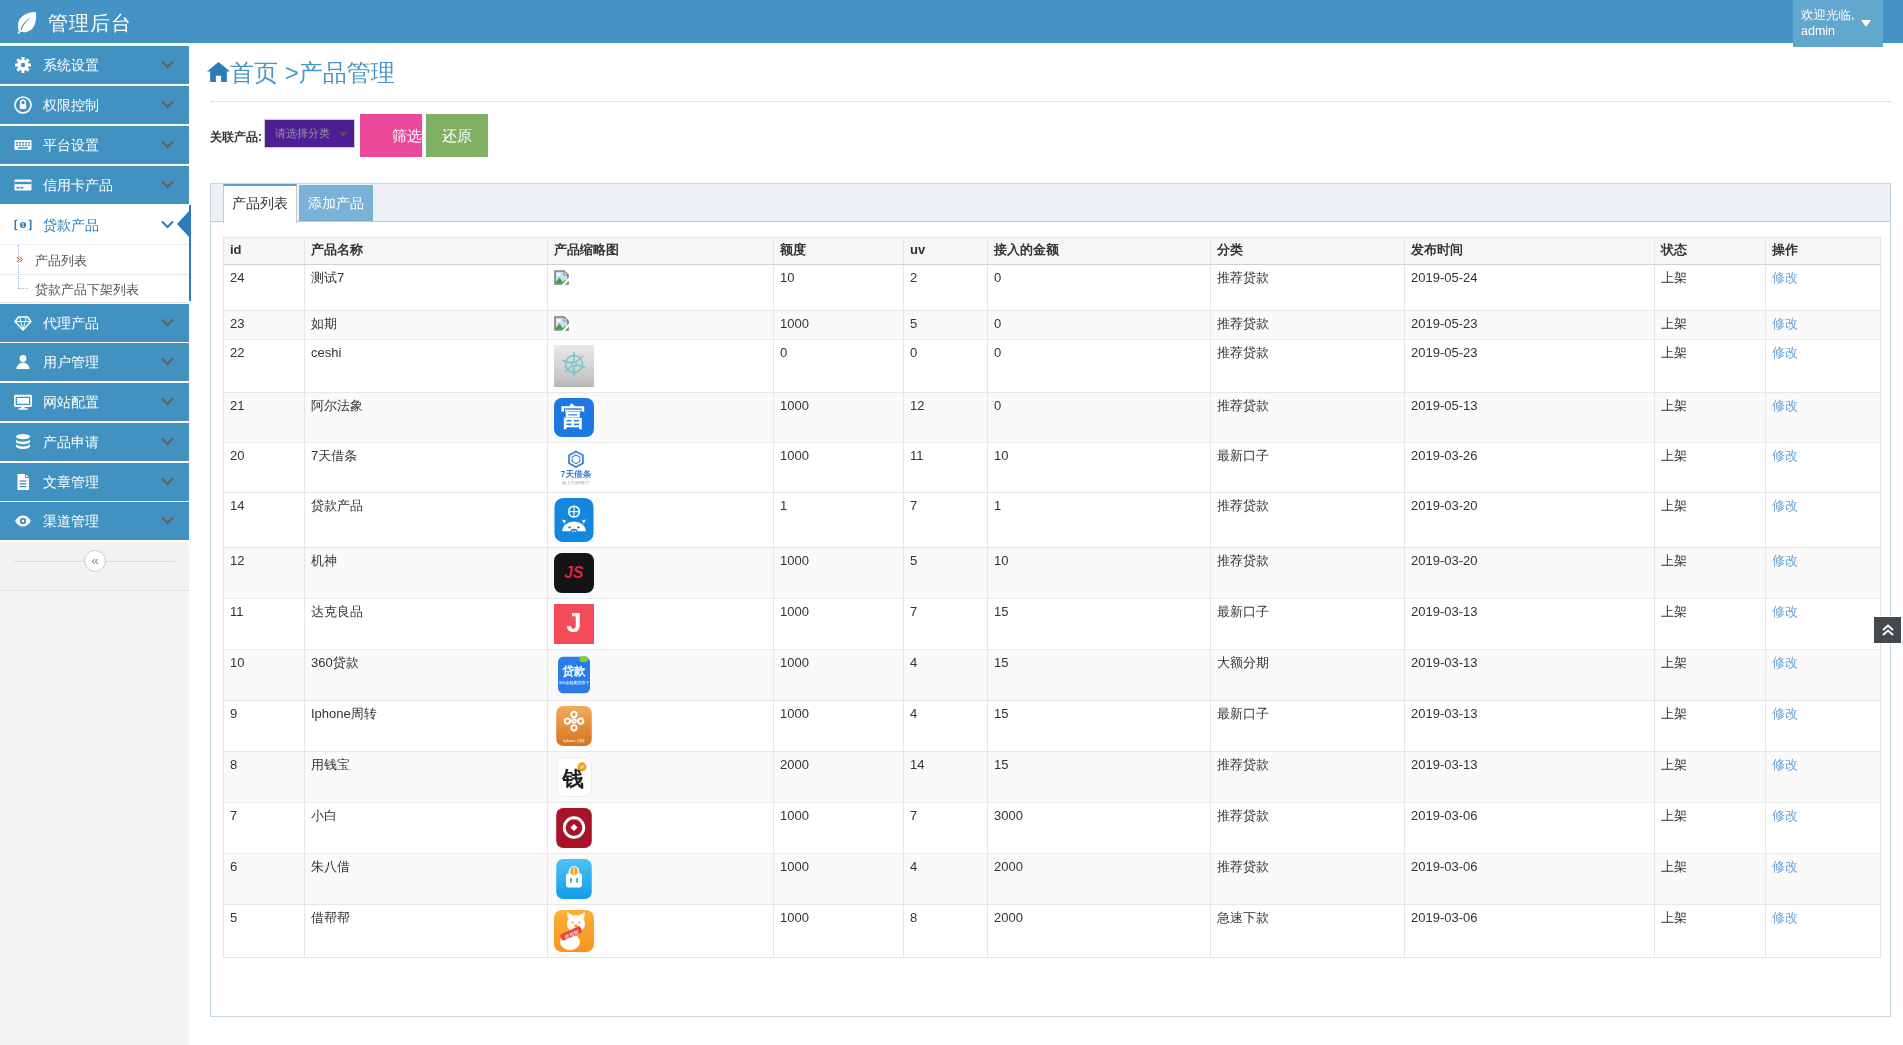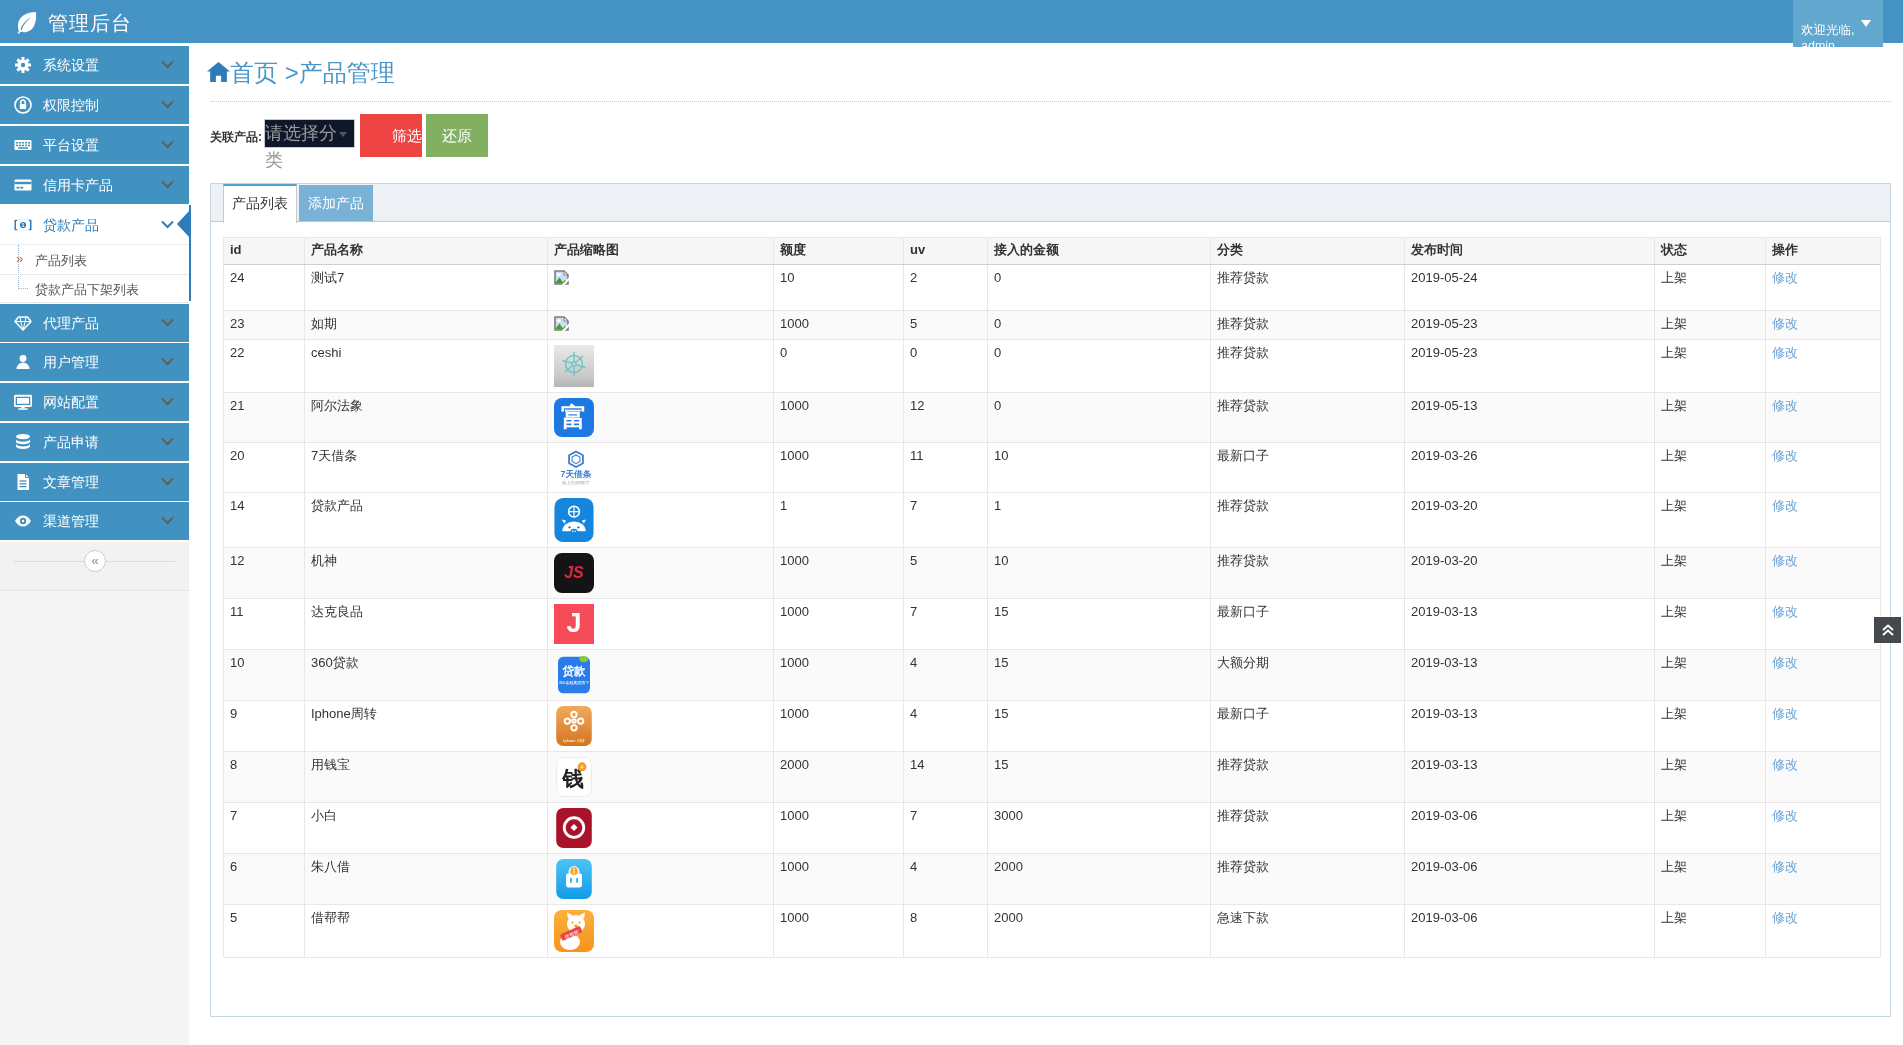--- a/index.html
+++ b/index.html
@@ -4,21 +4,21 @@
 <style>
 * { margin:0; padding:0; box-sizing:border-box; }
 html,body { width:1903px; height:1045px; overflow:hidden; background:#fff;
   font-family:"Liberation Sans", sans-serif; }
 
 
 #topbar { position:absolute; left:0; top:0; width:1903px; height:43px; background:#4493c4; }
 #logo { position:absolute; left:48px; top:10px; color:#fff; font-size:20px; letter-spacing:1px; }
 #leaf { position:absolute; left:13px; top:8px; }
 #welcome { position:absolute; left:1793px; top:0; width:90px; height:47px; background:#61a7ce;
-  color:#fff; font-size:12.5px; padding:22px 0 0 8px; line-height:16px; }
+  color:#fff; font-size:12.5px; padding:7px 0 0 8px; line-height:16px; }
 #welcome .caret { position:absolute; right:12px; top:20px; width:0; height:0;
   border-left:5.5px solid transparent; border-right:5.5px solid transparent; border-top:7px solid #fff; }
 
 
 .mitem { position:absolute; left:0; width:189px; height:38px; background:#4292c1; color:#fff; }
 .mitem .txt { position:absolute; left:43px; top:11px; font-size:14px; }
 .mitem .ico { position:absolute; left:14px; top:10px; width:18px; height:18px; }
 .chev { position:absolute; left:161px; top:14px; width:13px; height:9px; }
 .mitem.active { background:#fff; color:#2e7cb9; }
 .mitem.active .txt { color:#2e7cb9; }
@@ -40,27 +40,27 @@
 #sidegray .circ { position:absolute; left:84px; top:8px; width:22px; height:22px; border-radius:50%;
   background:#fff; border:1px solid #ccc; color:#888; text-align:center; font-size:13px; line-height:20px; }
 #sidegray .line2 { position:absolute; left:0; top:48px; width:189px; border-top:1px solid #e3e3e3; }
 #sidegray .below { position:absolute; left:0; top:49px; width:189px; height:455px; background:#f5f5f5; }
 
 
 #crumb { position:absolute; left:207px; top:57px; color:#4a96c8; font-size:24px; }
 #crumb svg { vertical-align:-2px; }
 #dotline { position:absolute; left:211px; top:101px; width:1680px; border-top:1px dotted #ccc; }
 #flabel { position:absolute; left:210px; top:129px; font-size:12px; color:#333; font-weight:bold; }
-#fselect { position:absolute; left:264px; top:119px; width:91px; height:29px; background:#0f172a;
-  border:1px solid #ccc; font-size:18px; color:#999; line-height:27px; padding-left:0; }
+#fselect { position:absolute; left:264px; top:119px; width:91px; height:29px; background:#4c1d95;
+  border:1px solid #ccc; font-size:11px; color:#999; line-height:27px; padding-left:10px; }
 #fselect .car { position:absolute; right:7px; top:12px; width:0; height:0;
   border-left:4px solid transparent; border-right:4px solid transparent; border-top:5.5px solid #555; }
 .fbtn { position:absolute; top:114px; width:62px; height:43px; color:#fff; font-size:15px;
   text-align:center; line-height:43px; }
-#btn1 { left:360px; background:#ef4444;padding-left:32px; }
+#btn1 { left:360px; background:#ec4899;padding-left:32px; }
 #btn2 { left:426px; background:#81b062; }
 
 
 #panel { position:absolute; left:210px; top:183px; width:1681px; height:834px;
   border:1px solid #c7d7e2; background:#fff; }
 #tabband { position:absolute; left:0; top:0; width:1679px; height:38px; background:#edf1f5;
   border-bottom:1px solid #c8c8c8; }
 .tab { position:absolute; top:1px; width:74px; height:36px; font-size:14px; text-align:center;
   line-height:36px; }
 #tab1 { left:12px; top:0; height:39px; background:#fff; border:1px solid #c9c9c9; border-top:2px solid #57a0d3;

